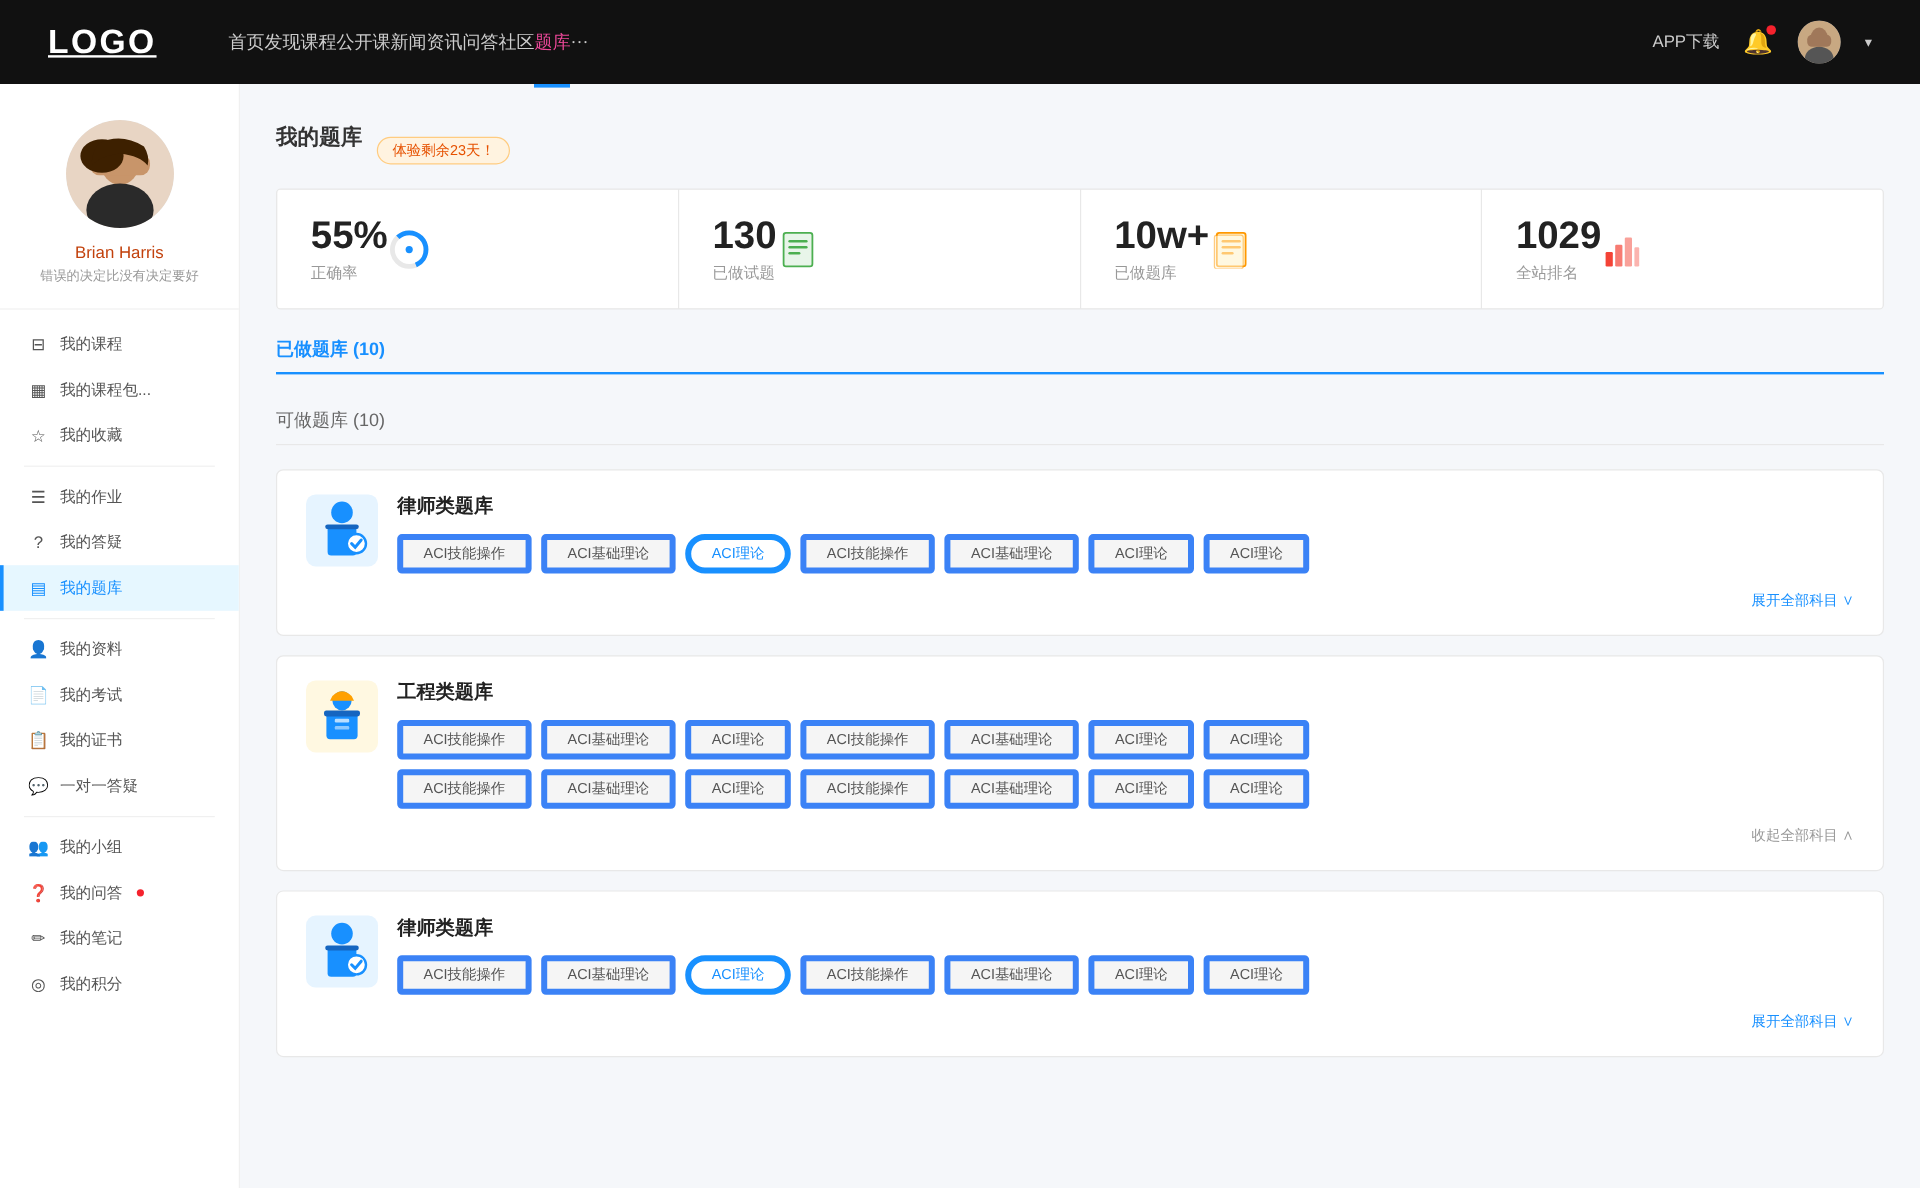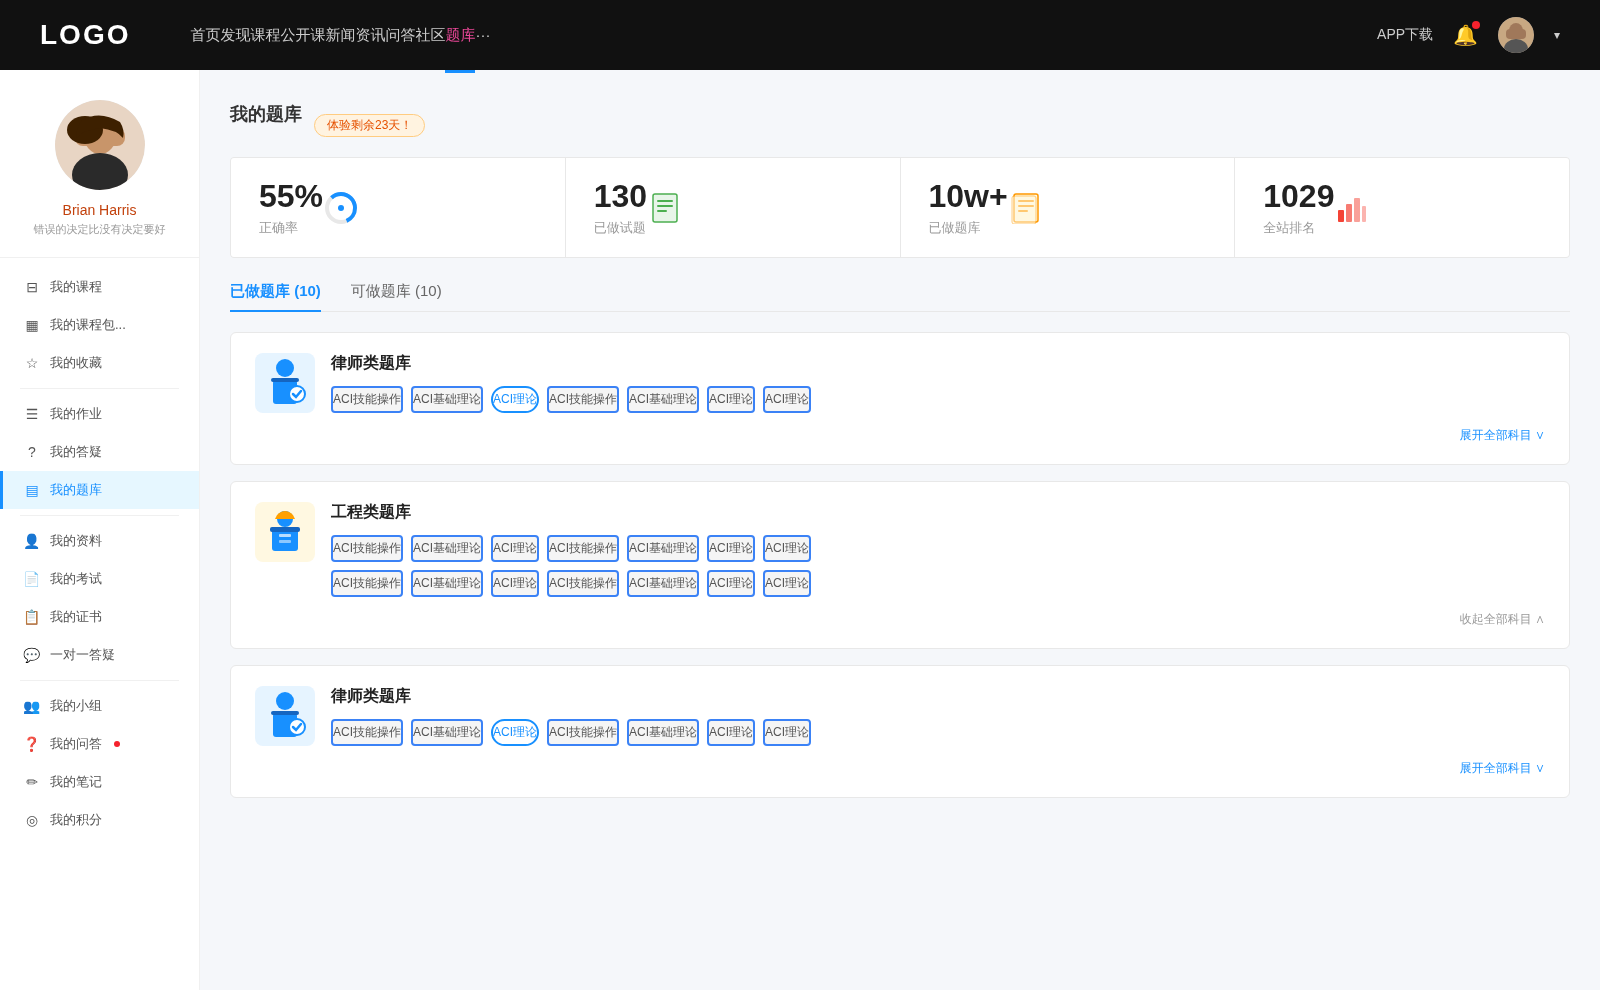--- a/index.html
+++ b/index.html
@@ -15,20 +15,21 @@
       position: fixed;
       top: 0; left: 0; right: 0;
       z-index: 100;
     }
     .header-logo {
       color: #fff;
       font-size: 28px;
       font-weight: bold;
       letter-spacing: 2px;
       margin-right: 60px;
+      text-decoration: underline;
     }
     .header-nav {
       display: flex;
       flex: 1;
     }
     .nav-item {
       color: #ccc;
       font-size: 15px;
       cursor: pointer;
       padding: 4px 0;
@@ -238,20 +239,21 @@
       justify-content: center;
       font-size: 24px;
     }
 
     
     .tabs-row {
       display: flex;
       gap: 30px;
       margin-bottom: 20px;
       border-bottom: 1px solid #e8e8e8;
+      flex-direction: column;
     }
     .tab-item {
       font-size: 15px;
       color: #666;
       padding-bottom: 10px;
       cursor: pointer;
       position: relative;
     }
     .tab-item.active {
       color: #1890ff;
@@ -298,23 +300,23 @@
       color: #222;
       margin-bottom: 12px;
     }
     .tags-row {
       display: flex;
       flex-wrap: wrap;
       gap: 8px;
     }
     .tag {
       background: #f5f5f5;
-      border: 2px solid #3b82f6;
+      border: 5px solid #3b82f6;
       border-radius: 4px;
-      padding: 3px 0;
+      padding: 3px 17px;
       font-size: 12px;
       color: #555;
       cursor: pointer;
     }
     .tag.active {
       background: #fff;
       border-color: #1890ff;
       color: #1890ff;
       border-radius: 20px;
     }

